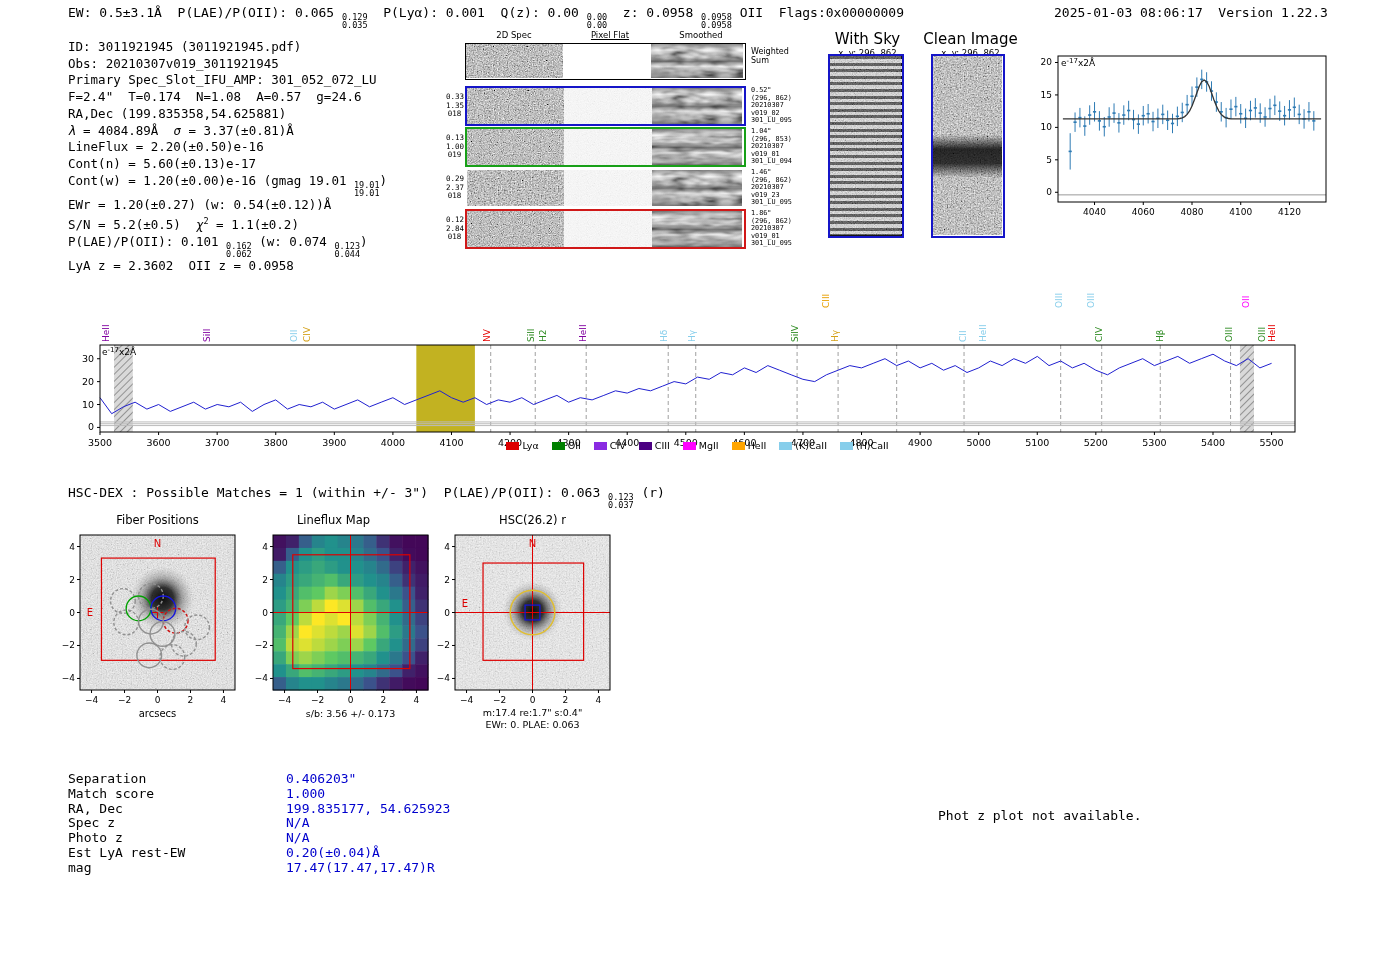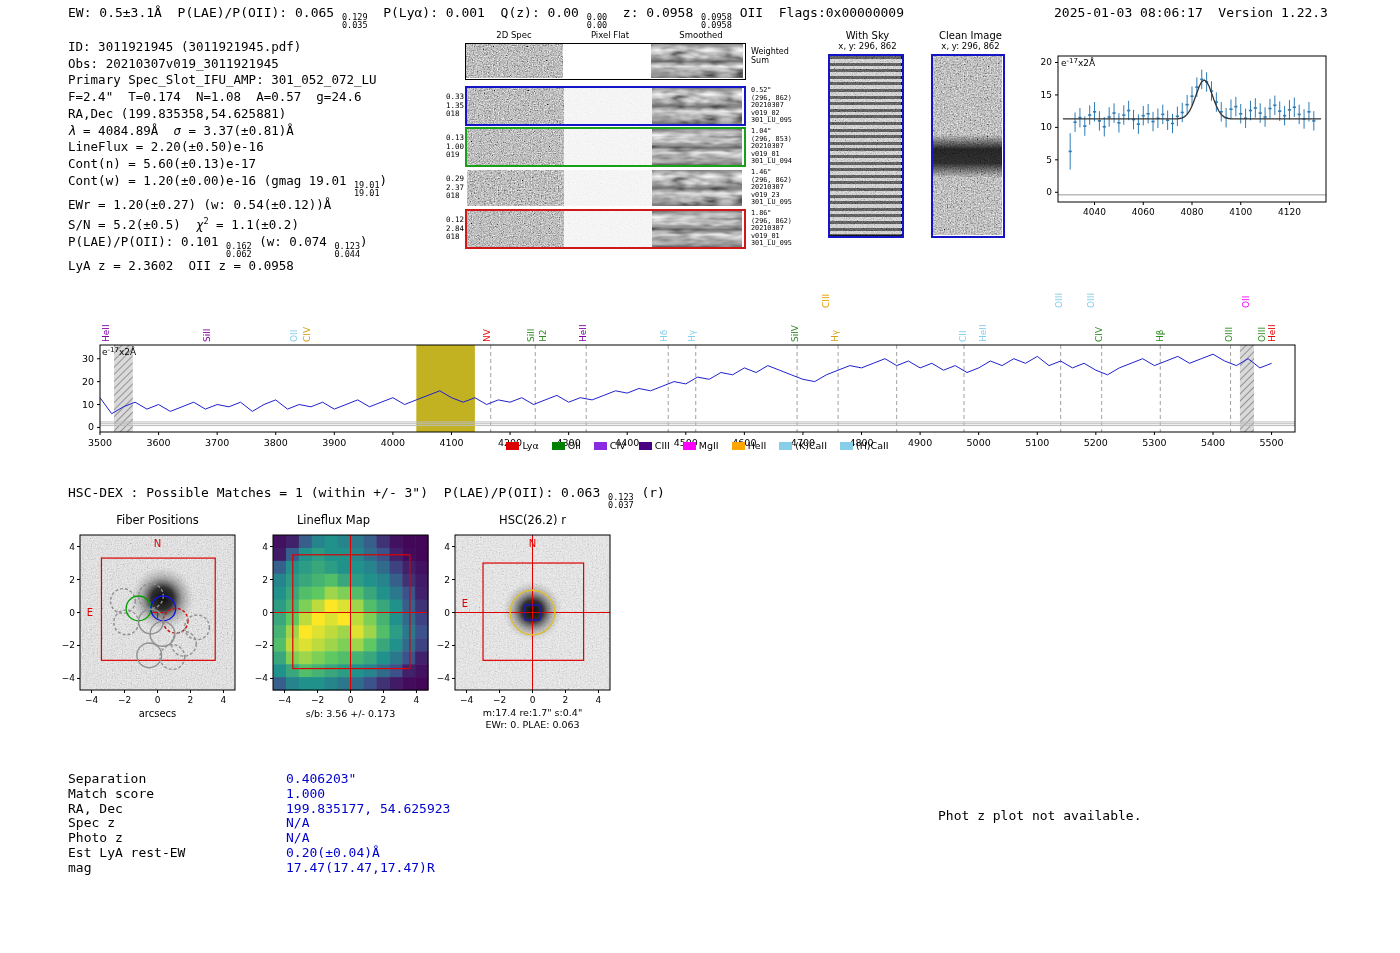--- a/index.html
+++ b/index.html
@@ -6,33 +6,33 @@
 body{background:#fff;}
 #page{position:relative;width:1400px;height:953px;background:#fff;font-family:"DejaVu Sans Mono",monospace;color:#000;overflow:hidden;}
 #hdr-stats{position:absolute;left:68px;top:5px;font-size:13px;white-space:pre;}
 #hdr-date{position:absolute;left:1054px;top:5px;font-size:13px;white-space:pre;}
 #info-block{position:absolute;left:68px;top:39px;font-size:12.5px;line-height:16.7px;white-space:pre;}
 .it{font-style:italic;}
 .frac{display:inline-flex;flex-direction:column;font-size:8.5px;line-height:8px;vertical-align:-3px;text-align:left;}
 sup{font-size:8.5px;}
 #spec2d{position:absolute;left:446px;top:30px;width:360px;height:224px;}
 .s2t{position:absolute;top:0;font-family:"DejaVu Sans",sans-serif;font-size:8.5px;text-align:center;width:80px;}
-#s2t-1{left:28px;}#s2t-2{left:124px;}#s2t-3{left:215px;}
+#s2t-1{left:28px;}#s2t-2{left:124px;text-decoration:underline;}#s2t-3{left:215px;}
 #s2-weighted{position:absolute;left:19px;top:13px;width:281px;height:37px;border:1.5px solid #000;display:flex;overflow:hidden;}
 #s2-weighted-label{position:absolute;left:305px;top:17px;font-family:"DejaVu Sans",sans-serif;font-size:8px;line-height:9px;}
 #spec2d-rows{position:absolute;left:0;top:56px;width:360px;height:168px;}
 .s2row{position:absolute;left:0;width:360px;height:40px;}
-.s2left{position:absolute;left:0;top:7px;width:17px;font-size:7.5px;line-height:8.5px;text-align:left;}
+.s2left{position:absolute;left:0;top:7px;width:17px;font-size:7.5px;line-height:8.5px;text-align:center;}
 .s2imgs{position:absolute;left:19px;top:0;width:281px;height:40px;display:flex;}
 .s2right{position:absolute;left:305px;top:1px;font-size:6.8px;line-height:7.6px;white-space:nowrap;}
 .s2cell{position:relative;height:100%;overflow:hidden;}
 .sky-panel{position:absolute;top:30px;width:95px;height:215px;}
 #withsky{left:820px;}
 #clean{left:923px;}
-.sky-title{text-align:center;font-family:"DejaVu Sans",sans-serif;font-size:10px;}
+.sky-title{text-align:center;font-family:"DejaVu Sans",sans-serif;font-size:15px;}
 .sky-sub{text-align:center;font-family:"DejaVu Sans",sans-serif;font-size:8.5px;}
 .sky-img{position:absolute;top:24px;border:2.5px solid #1515c8;overflow:hidden;}
 #withsky-img{left:8px;width:76px;height:184px;}
 #clean-img{left:8px;width:74px;height:184px;}
 #zoom-chart{position:absolute;left:1018px;top:40px;}
 #spectrum-chart{position:absolute;left:60px;top:258px;}
 #spectrum-legend{position:absolute;left:100px;top:440px;width:1195px;display:flex;justify-content:center;gap:13px;}
 .lg-item{display:inline-flex;align-items:center;gap:3px;font-family:"DejaVu Sans",sans-serif;font-size:9.5px;}
 .lg-sw{width:13px;height:8px;display:inline-block;}
 #hsc-line{position:absolute;left:68px;top:485px;font-size:13px;white-space:pre;}

